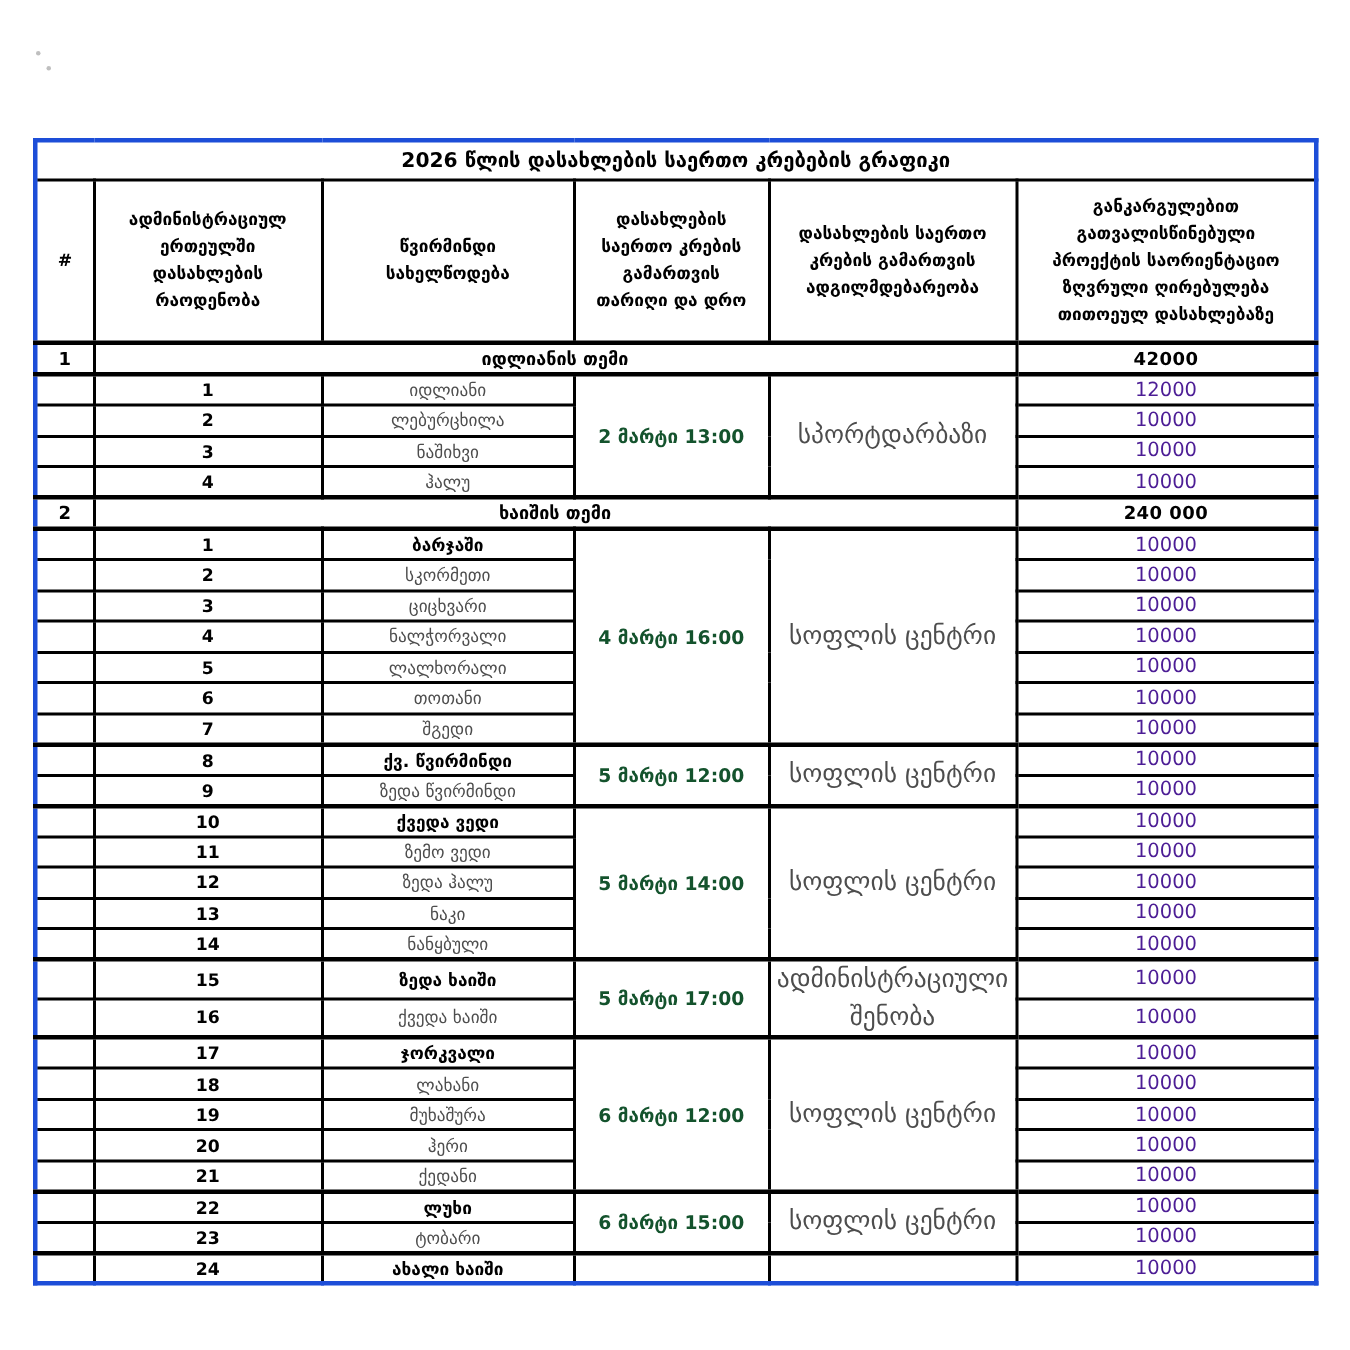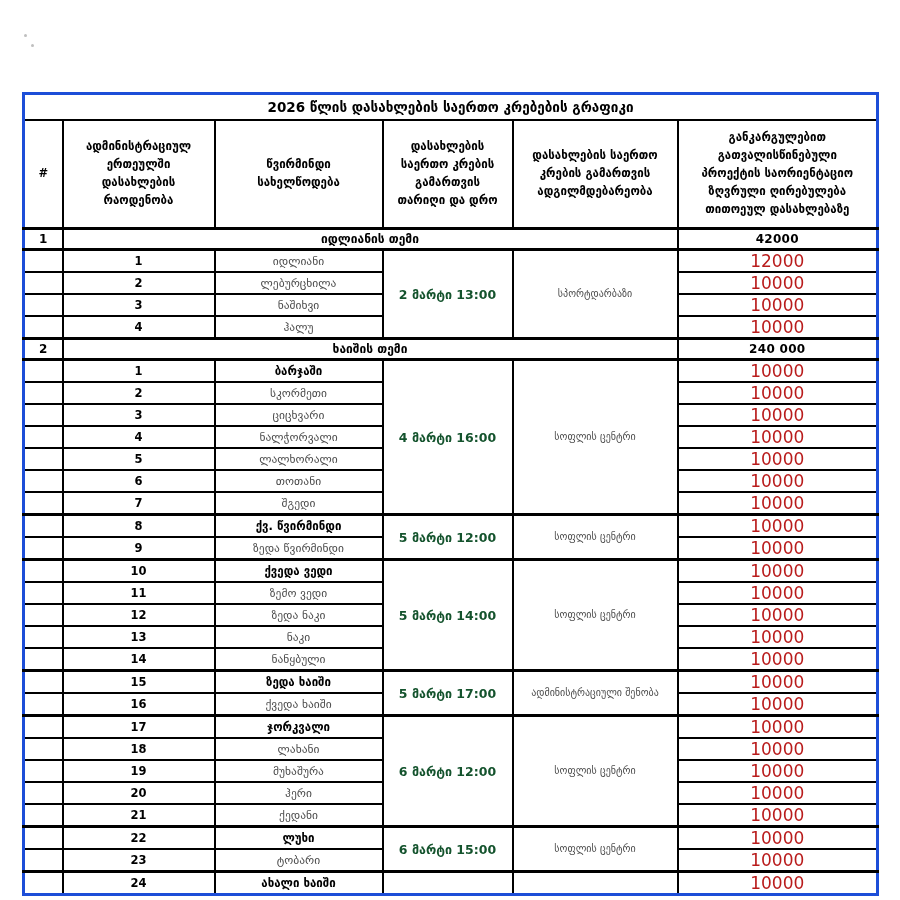--- a/index.html
+++ b/index.html
@@ -23,22 +23,22 @@
     white-space:normal;padding:0 8px;
   }
   tr.group-row{height:21px;}
   tr.group-row td{font-weight:700;font-size:12px;border-top-width:3px;border-bottom-width:3px;}
   tr.data-row{height:20.5px;}
   tr.cluster-start td{border-top-width:3px;}
   .count-cell{font-weight:700;color:#000;}
   .village-cell{color:#4d4d4d;}
   .village-cell.bold{color:#000;font-weight:700;}
   .date-cell{font-weight:700;font-size:12.5px;color:#14532d;white-space:normal;}
-  .loc-cell{color:#4d4d4d;white-space:normal;line-height:1.45;font-size:10px;}
-  .amount-cell{color:#b91c1c;font-size:17px;}
+  .loc-cell{color:#4d4d4d;white-space:normal;line-height:1.45;font-size:17px;}
+  .amount-cell{color:#4c1d95;font-size:13px;}
   .group-total-cell{letter-spacing:.3px;border-radius:10px;}
 </style>
 </head>
 <body>
 
 <div class="page">
 
   <div class="speck" style="left:24px;top:34px;width:3px;height:3px;"></div>
   <div class="speck" style="left:31px;top:44px;width:3px;height:3px;"></div>
 
@@ -169,21 +169,21 @@
         </tr>
         <tr class="data-row">
           <td class="index-cell"></td>
           <td class="count-cell">11</td>
           <td class="village-cell">ზემო ვედი</td>
           <td class="amount-cell">10000</td>
         </tr>
         <tr class="data-row">
           <td class="index-cell"></td>
           <td class="count-cell">12</td>
-          <td class="village-cell">ზედა ნაკი</td>
+          <td class="village-cell">ზედა ჰალუ</td>
           <td class="amount-cell">10000</td>
         </tr>
         <tr class="data-row">
           <td class="index-cell"></td>
           <td class="count-cell">13</td>
           <td class="village-cell">ნაკი</td>
           <td class="amount-cell">10000</td>
         </tr>
         <tr class="data-row">
           <td class="index-cell"></td>

